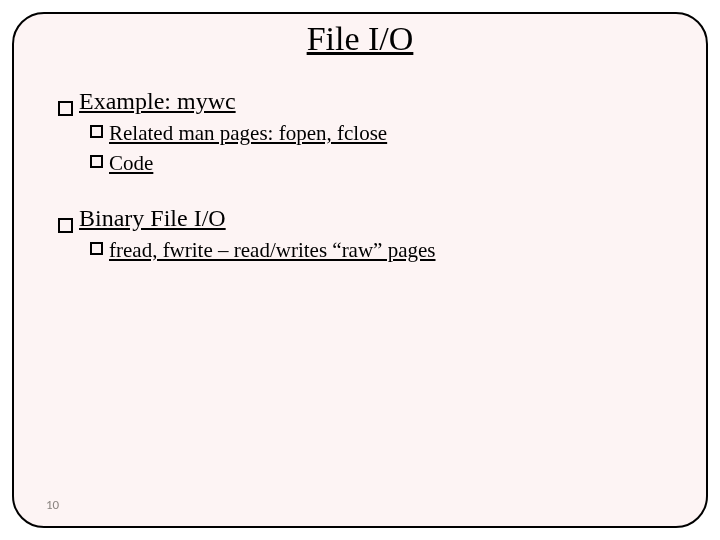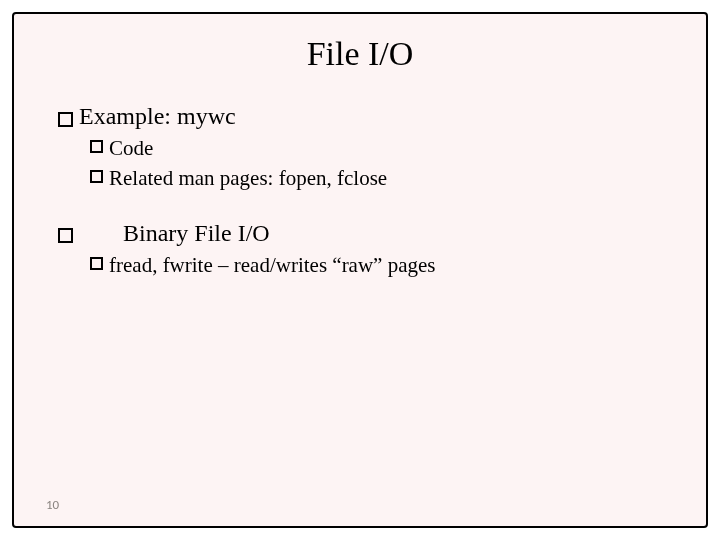--- a/index.html
+++ b/index.html
@@ -13,46 +13,47 @@
     width: 720px;
     height: 540px;
     padding: 12px;
     position: relative;
   }
   .panel {
     width: 100%;
     height: 100%;
     background: #fdf4f4;
     border: 2px solid #000;
-    border-radius: 4px;
-    padding: 17px 36px 20px 36px;
+    border-radius: 32px;
+    padding: 2px 36px 20px 36px;
     position: relative;
+    text-decoration: underline;
   }
   .title {
     font-size: 34px;
     text-align: center;
     font-weight: 400;
     margin-top: 4px;
     margin-bottom: 28px;
   }
   .lvl1 {
     display: flex;
-    align-items: center;
+    align-items: flex-end;
     font-size: 24px;
     margin-left: 8px;
     margin-top: 6px;
   }
   .lvl2 {
     display: flex;
     align-items: flex-start;
     font-size: 21px;
     margin-left: 40px;
     margin-top: 4px;
   }
-  .group-gap { margin-top: 26px; gap: 44px; }
+  .group-gap { margin-top: 26px; }
   .box {
     display: inline-block;
     width: 15px;
     height: 15px;
     border: 2px solid #000;
     margin-right: 6px;
     margin-top: 6px;
     flex: 0 0 auto;
   }
   .lvl2 .box {
@@ -77,25 +78,25 @@
   <div class="panel">
 
     <div class="title">File I/O</div>
 
     <div class="lvl1">
       <span class="box"></span>
       <span class="txt">Example: mywc</span>
     </div>
     <div class="lvl2">
       <span class="box"></span>
-      <span class="txt">Code</span>
+      <span class="txt">Related man pages: fopen, fclose</span>
     </div>
     <div class="lvl2">
       <span class="box"></span>
-      <span class="txt">Related man pages: fopen, fclose</span>
+      <span class="txt">Code</span>
     </div>
 
     <div class="lvl1 group-gap">
       <span class="box"></span>
       <span class="txt">Binary File I/O</span>
     </div>
     <div class="lvl2">
       <span class="box"></span>
       <span class="txt">fread, fwrite – read/writes “raw” pages</span>
     </div>

